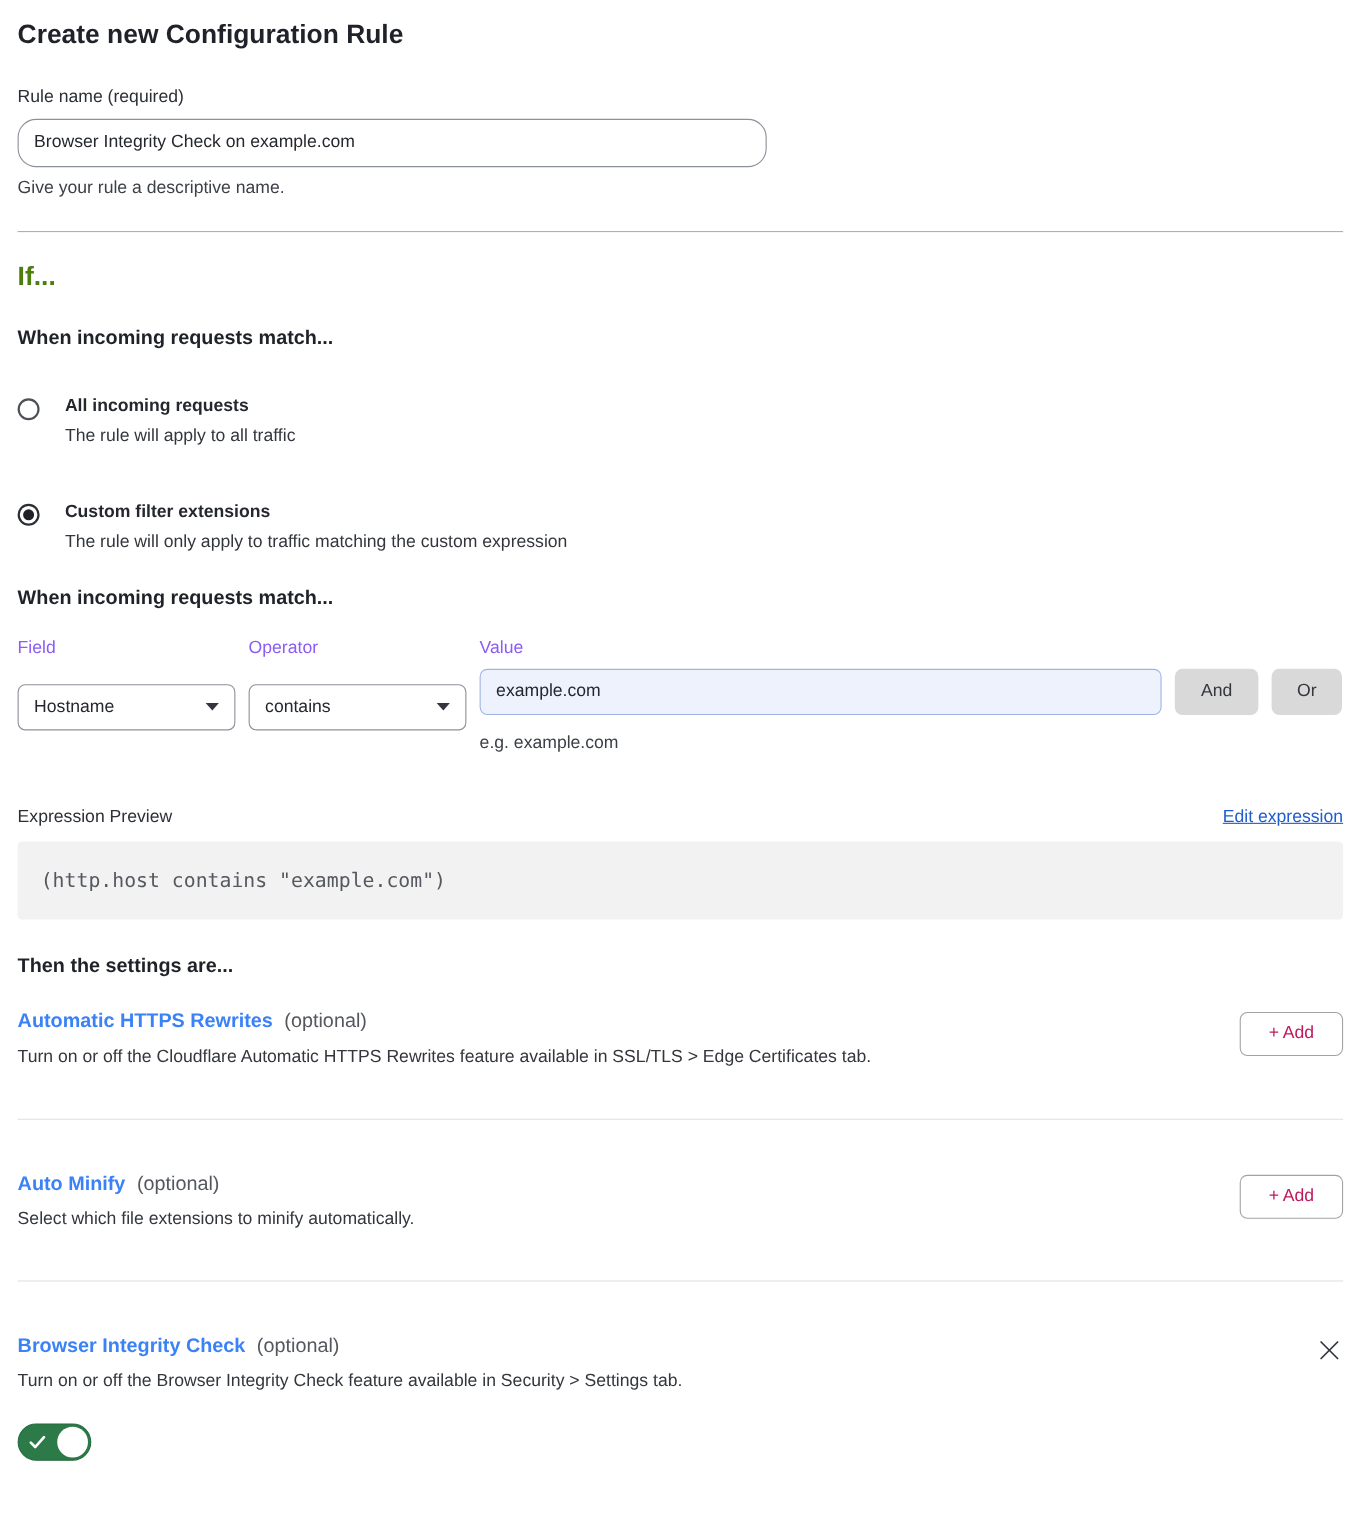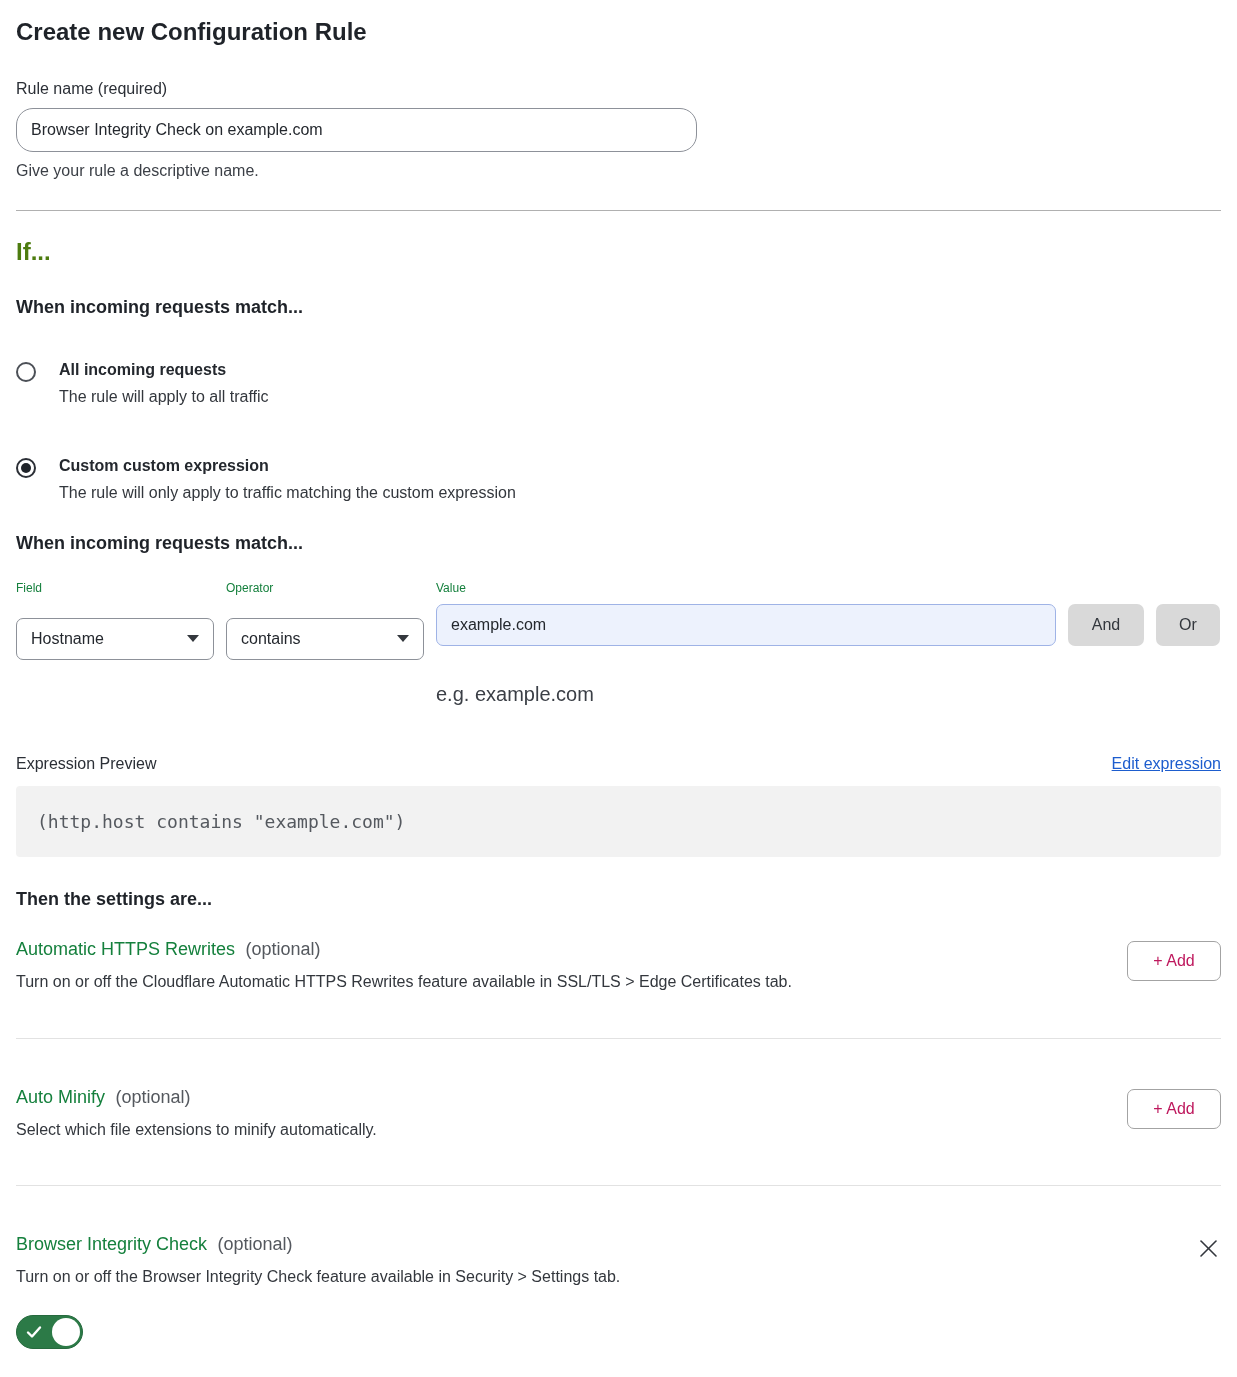--- a/index.html
+++ b/index.html
@@ -70,21 +70,21 @@
   .radio-desc { margin-top: 9px; font-size: 16px; color: #33373d; }
 
   
   .builder {
     margin-top: 27px;
     display: grid;
     grid-template-columns: 198px 198px 620px 76px 64px;
     column-gap: 12px;
     align-items: start;
   }
-  .builder .col-label { font-size: 12px; color: #15803d; margin-bottom: 9px; }
+  .builder .col-label { font-size: 16px; color: #8b5cf6; margin-bottom: 9px; }
   .select-box {
     height: 42px;
     border: 1px solid #8d9199;
     border-radius: 7px;
     background: #fff;
     display: flex;
     align-items: center;
     justify-content: space-between;
     padding: 0 14px;
     font-size: 16px;
@@ -115,21 +115,21 @@
     height: 42px;
     border: none;
     border-radius: 7px;
     background: #d9d9d9;
     color: #33373d;
     font-size: 16px;
     font-family: "Liberation Sans", sans-serif;
     cursor: pointer;
     width: 100%;
   }
-  .value-helper { grid-column: 3; margin-top: 23px; font-size: 20px; color: #3b3f46; }
+  .value-helper { grid-column: 3; margin-top: 3px; font-size: 16px; color: #3b3f46; }
 
   
   .preview-header {
     margin-top: 49px;
     display: flex;
     justify-content: space-between;
     align-items: center;
   }
   .preview-label { font-size: 16px; color: #2b2f36; }
   .edit-link {
@@ -150,21 +150,21 @@
     font-size: 18px;
     color: #55595f;
   }
 
   .h-then { font-size: 18px; font-weight: 700; color: #1f2329; margin: 32px 0 0 0; }
 
   
   .setting-row { display: flex; justify-content: space-between; align-items: flex-start; }
   .setting-row.first { margin-top: 29px; }
   .setting-row.pad { margin-top: 48px; }
-  .setting-title { font-size: 18px; font-weight: 400; color: #15803d; }
+  .setting-title { font-size: 18px; font-weight: 700; color: #3b82f6; }
   .setting-optional { font-size: 18px; font-weight: 400; color: #54585e; margin-left: 6px; }
   .setting-desc { margin-top: 13px; font-size: 16px; color: #33373d; }
   .setting-gap-1 { margin-top: 47px; }
   .setting-gap-2 { margin-top: 46px; }
 
   .add-btn {
     width: 94px;
     height: 40px;
     background: #fff;
     border: 1px solid #a3a3a3;
@@ -230,21 +230,21 @@
     <span class="radio-circle"></span>
     <span class="radio-texts">
       <div class="radio-title">All incoming requests</div>
       <div class="radio-desc">The rule will apply to all traffic</div>
     </span>
   </div>
 
   <div class="radio-option">
     <span class="radio-circle checked"></span>
     <span class="radio-texts">
-      <div class="radio-title">Custom custom expression</div>
+      <div class="radio-title">Custom filter extensions</div>
       <div class="radio-desc">The rule will only apply to traffic matching the custom expression</div>
     </span>
   </div>
 
   <h3 class="h-match">When incoming requests match...</h3>
 
   <div class="builder">
     <div class="col-label">Field</div>
     <div class="col-label">Operator</div>
     <div class="col-label">Value</div>

